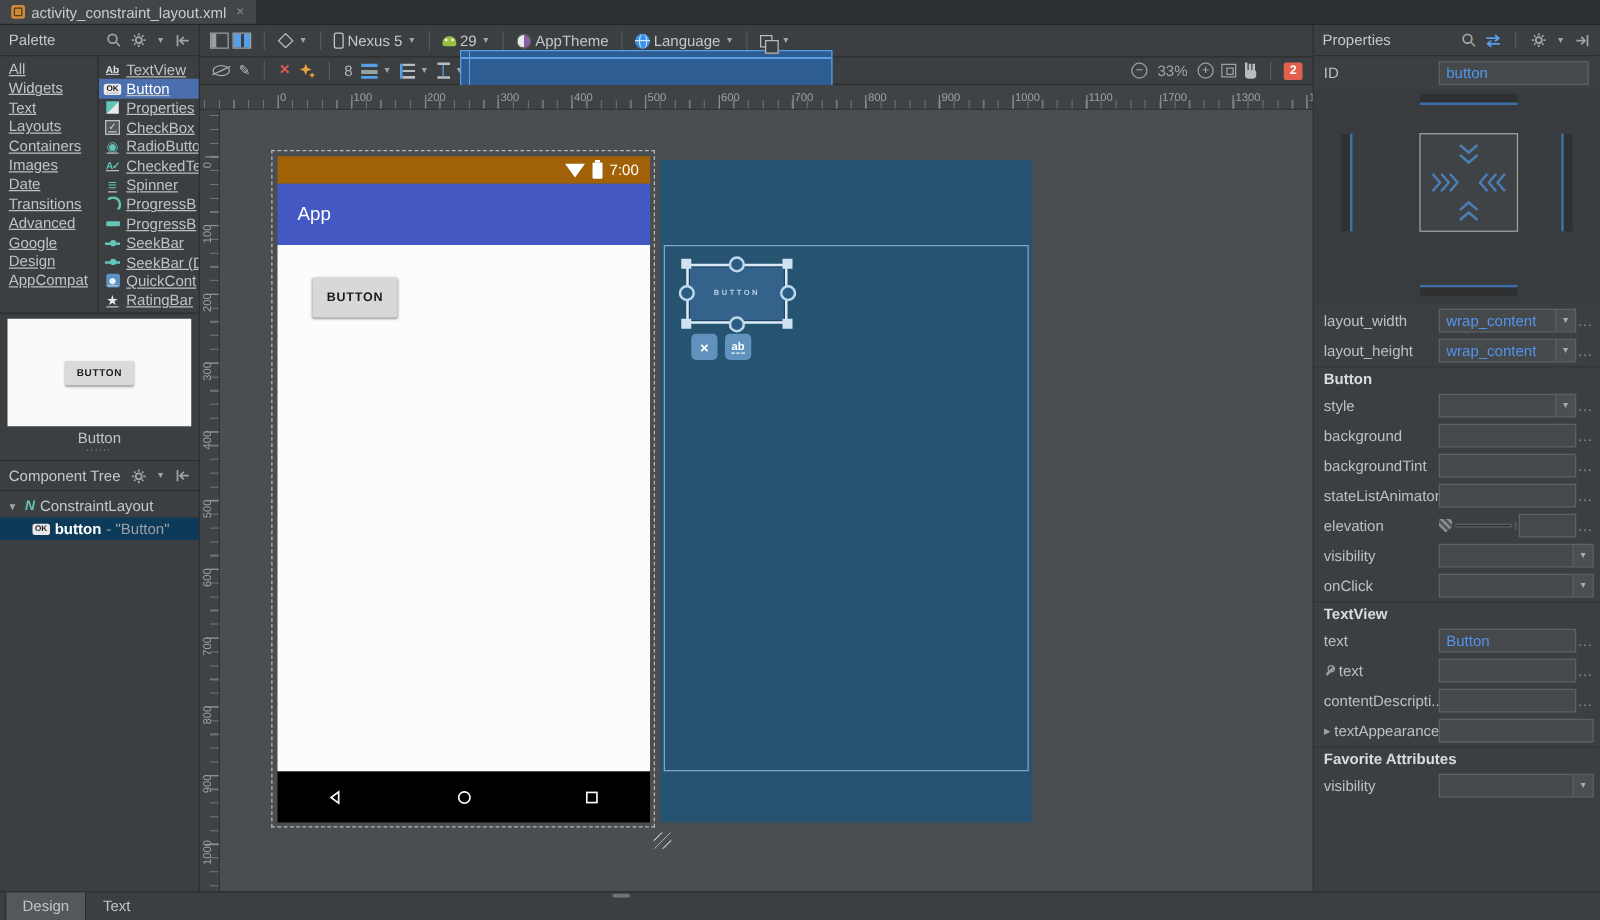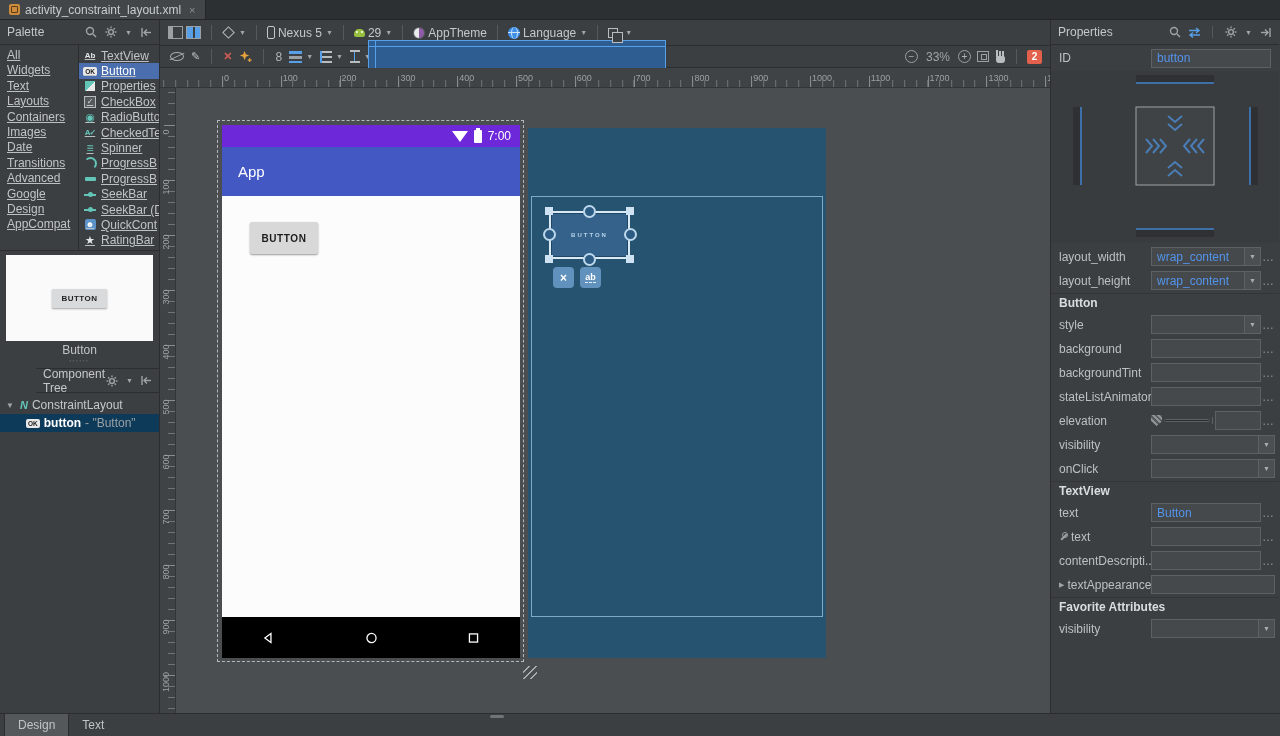--- a/index.html
+++ b/index.html
@@ -42,21 +42,21 @@
   .wicon-progress-horizontal::before { content:""; width:11px; height:4px; background:#63c5b8; border-radius:1px; }
   .wicon-seekbar::before, .wicon-seekbar-discrete::before { content:""; position:absolute; left:1px; right:1px; top:6px; height:2px; background:#63c5b8; }
   .wicon-seekbar::after, .wicon-seekbar-discrete::after { content:""; position:absolute; left:5px; top:4px; width:5px; height:5px; border-radius:50%; background:#63c5b8; }
   .wicon-quickcontact::before { content:"\263B"; width:11px; height:11px; line-height:11px; text-align:center; background:#5b93c8; color:#fff; border-radius:2px; font-size:8px; }
   .wicon-ratingbar::before { content:"\2605"; color:#e4e7e8; font-size:11px; }
   
   .preview-box { margin:4px 6px 0 6px; height:86px; background:#fafafa; display:flex; align-items:center; justify-content:center; flex:none; }
   .preview-btn { background:#d9dadb; padding:5px 9px; font-size:8px; font-weight:bold; color:#222; letter-spacing:.5px; box-shadow:0 1px 2px rgba(0,0,0,.35); border-radius:1px; }
   .preview-caption { height:19px; line-height:19px; text-align:center; color:#c0c4c6; flex:none; }
   .splitter-dots { height:8px; text-align:center; color:#7d8284; font-size:7px; letter-spacing:2px; line-height:5px; flex:none; }
-  .tree-header { border-top:1px solid #2b2d2e;margin-left:36px; }
+  .tree-header { border-top:1px solid #2b2d2e; }
   .tree { flex:1; padding-top:3px; overflow:hidden; }
   .tree-row { height:18px; display:flex; align-items:center; gap:4px; padding-left:6px; color:#c4c8ca; white-space:nowrap; }
   .tree-row.selected { background:#0e3a5a; padding-left:26px; }
   .tree-exp { font-size:8px; color:#9fa4a6; width:10px; }
   .nicon { color:#63c5b8; font-weight:bold; font-style:italic; font-size:11px; }
   .okicon { background:#e9e9e9; color:#1b1b1b; font-weight:bold; font-size:6.5px; padding:1px 2px; border-radius:2px; }
   .tree-name { color:#fff; font-weight:bold; }
   .tree-val { color:#9aa0a3; }
   
   .center { width:890px; flex:none; display:flex; flex-direction:column; background:#3c3f41; }
@@ -109,21 +109,21 @@
   .rtick { position:absolute; bottom:0; width:1px; height:11px; background:#878c8f; }
   .canvas { flex:1; position:relative; background:#4b4e50; overflow:hidden; }
   .ruler-v { position:absolute; left:0; top:0; width:16px; height:100%; background:#404345; border-right:1px solid #333536; z-index:5; }
   .ruler-v::before { content:""; position:absolute; top:0; bottom:0; right:0; width:7px;
       background:repeating-linear-gradient(to bottom, #6f7477 0 1px, transparent 1px 11px); background-position:0 4px; }
   .rvlab { position:absolute; left:-6px; width:24px; text-align:center; font-size:9px; color:#9ba0a3; transform:rotate(-90deg); }
   .rvtick { position:absolute; right:0; width:11px; height:1px; background:#878c8f; }
   
   .sel-rect { position:absolute; left:57px; top:32px; width:307px; height:542px; border:1px dashed #b4b8ba; }
   .device { position:absolute; left:62px; top:37px; width:298px; height:533px; display:flex; flex-direction:column; }
-  .statusbar { height:22px; flex:none; background:#6d28d9; color:#fff; display:flex; align-items:center; justify-content:flex-end; gap:6px; padding:0 9px; }
+  .statusbar { height:22px; flex:none; background:#a16207; color:#fff; display:flex; align-items:center; justify-content:flex-end; gap:6px; padding:0 9px; }
   .ic-wifi { width:0; height:0; border-left:8px solid transparent; border-right:8px solid transparent; border-top:11px solid #fff; }
   .ic-batt { width:8px; height:13px; background:#fff; border-radius:1px; position:relative; }
   .ic-batt::before { content:""; position:absolute; top:-2px; left:2px; width:4px; height:2px; background:#fff; }
   .st-time { font-size:12px; }
   .appbar { height:49px; flex:none; background:#4458c4; color:#fff; display:flex; align-items:center; padding-left:16px; font-size:15px; }
   .dcontent { height:421px; flex:none; background:#fcfcfc; position:relative; }
   .design-btn { position:absolute; left:28px; top:26px; width:68px; height:32px; background:#d8d8d8; border-radius:2px;
       box-shadow:0 1px 2px rgba(0,0,0,.4); display:flex; align-items:center; justify-content:center;
       font-size:10px; font-weight:bold; color:#1c1c1c; letter-spacing:.6px; }
   .navbar { height:41px; flex:none; background:#000; display:flex; align-items:center; justify-content:space-between; padding:0 40px; }

